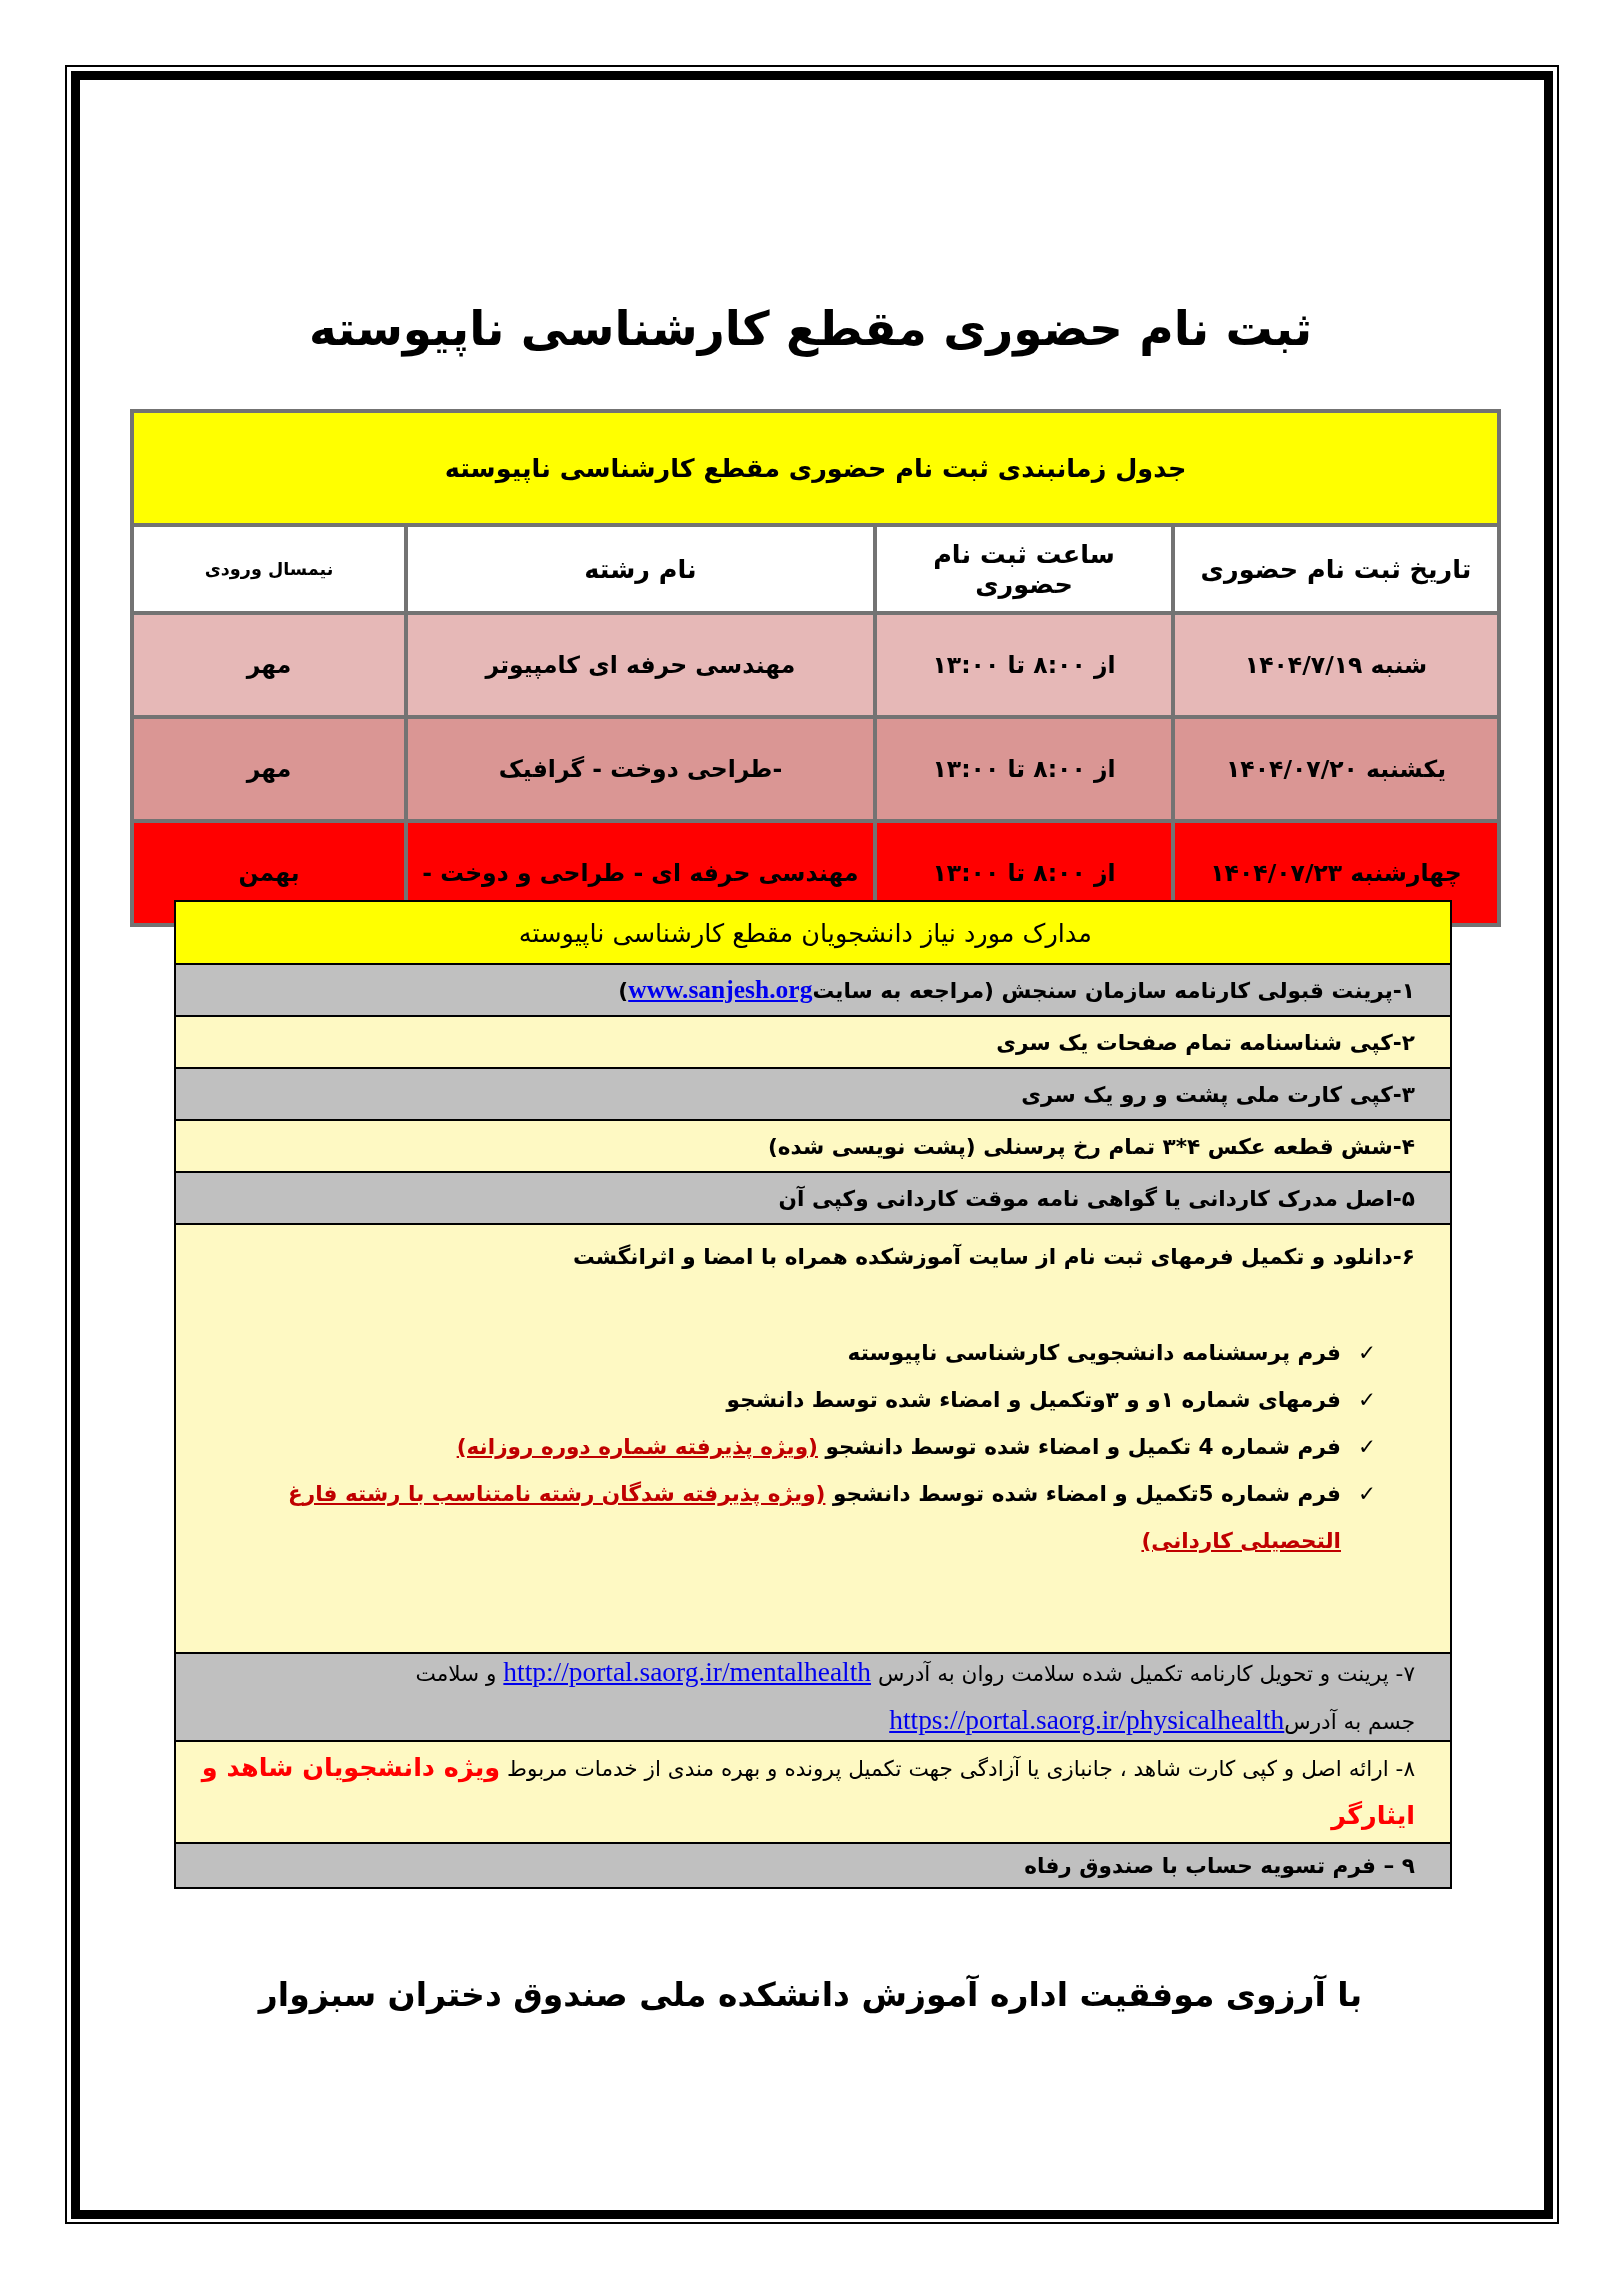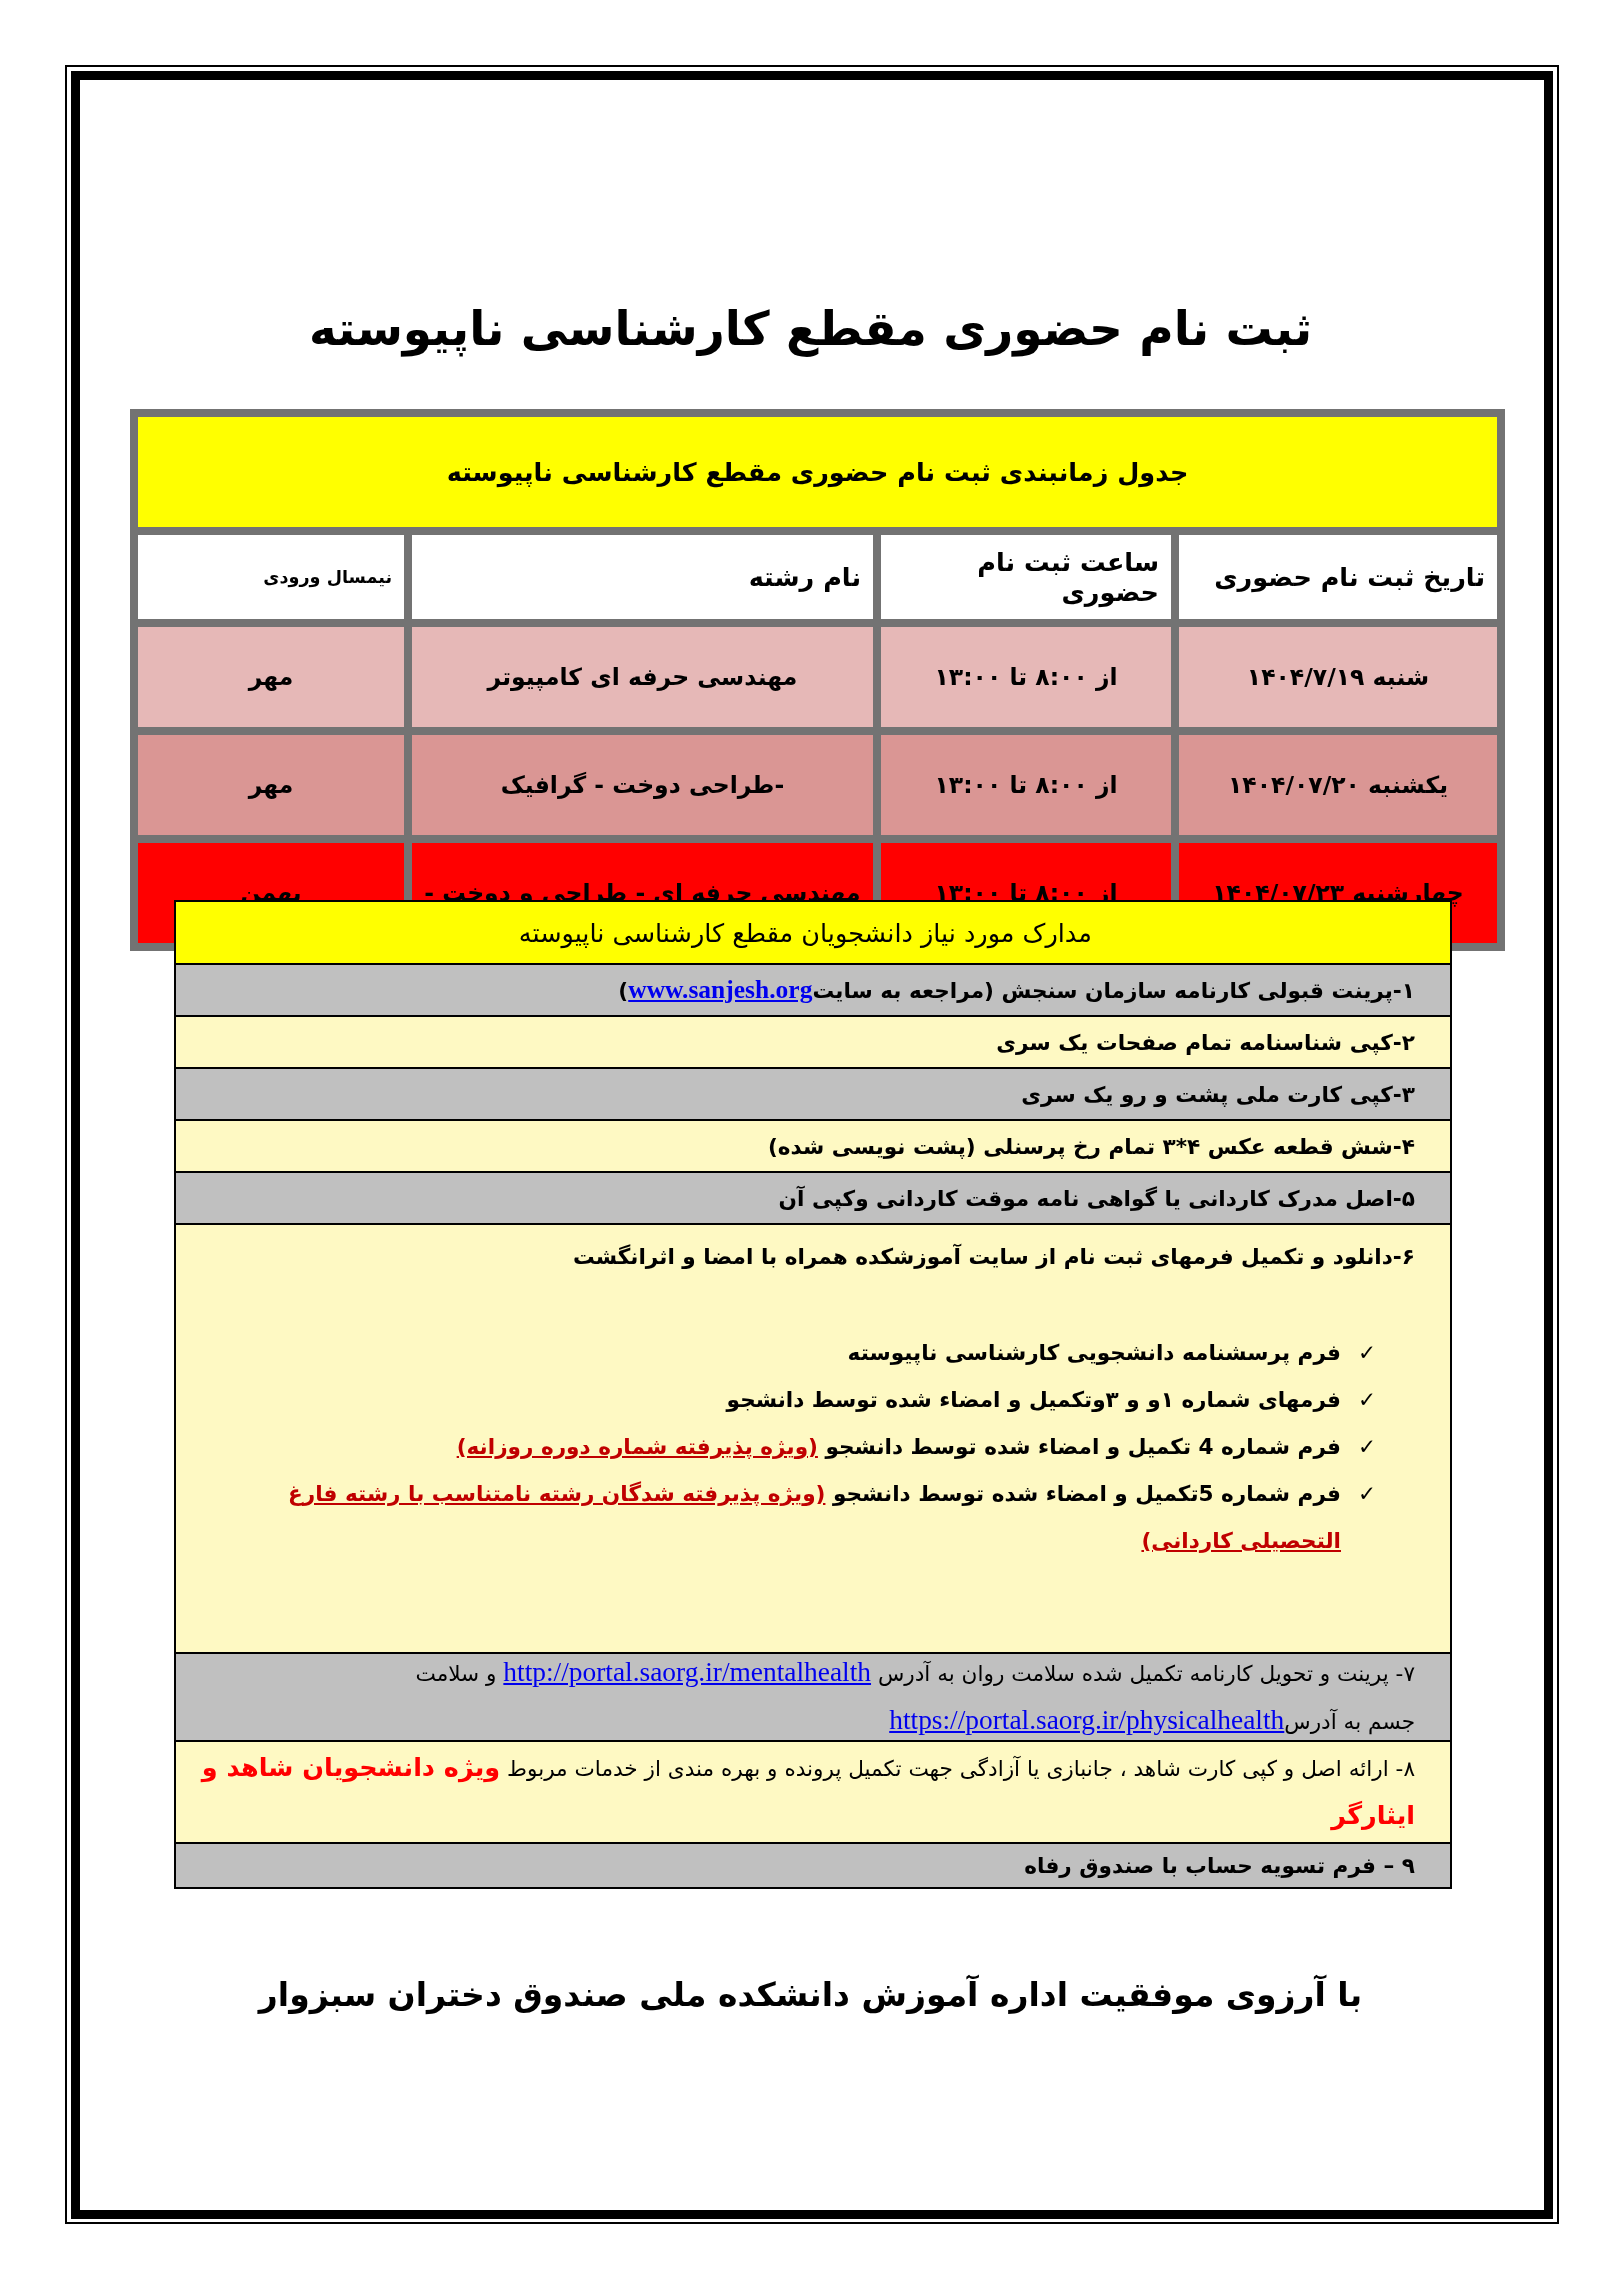--- a/index.html
+++ b/index.html
@@ -6,23 +6,23 @@
   body { width: 1621px; height: 2293px; position: relative; overflow: hidden;
          font-family: "DejaVu Sans", sans-serif; color: #000; }
   .frame-outer { position: absolute; left: 65px; top: 65px; width: 1494px; height: 2159px;
                  border: 2px solid #000; box-sizing: border-box; }
   .frame-inner { position: absolute; left: 71px; top: 71px; width: 1482px; height: 2148px;
                  border: 9.8px solid #000; box-sizing: border-box; }
   .page-title { position: absolute; left: 0; width: 1621px; top: 294px; text-align: center;
                 direction: rtl; font-size: 47px; font-weight: bold; line-height: 69px; }
   .sched { position: absolute; left: 130px; top: 409px; width: 1367px;
            border-collapse: collapse; direction: rtl; table-layout: fixed; }
-  .sched td, .sched th { border: 8px solid #737373; text-align: center; font-weight: bold; padding: 12px; }
+  .sched td, .sched th { border: 4px solid #737373; text-align: center; font-weight: bold; padding: 12px; }
   .sched .cap { background: #ffff00; height: 86px; font-size: 25.5px; }
-  .sched .hdr th { background: #fff; height: 55px; font-size: 25.5px; text-align: right; }
+  .sched .hdr th { background: #fff; height: 55px; font-size: 25.5px; }
   .sched .hdr th.small { font-size: 17.6px; }
   .sched .r1 td { background: #e6b8b7; height: 76px; font-size: 23.5px; }
   .sched .r2 td { background: #da9694; height: 76px; font-size: 23.5px; }
   .sched .r3 td { background: #ff0000; height: 76px; font-size: 23.5px; }
   .docs { position: absolute; left: 174px; top: 900px; width: 1278px;
           border: 2.9px solid #000; box-sizing: border-box; direction: rtl; }
   .docs .row { border-top: 2.9px solid #000; padding: 0 35px 0 19.6px; font-weight: bold;
                font-size: 21.6px; display: flex; align-items: center; box-sizing: border-box; }
   .docs .row:first-child { border-top: none; }
   .docs .yellow { background: #ffff00; height: 61px; justify-content: center; font-size: 25.5px; font-weight: normal; }

